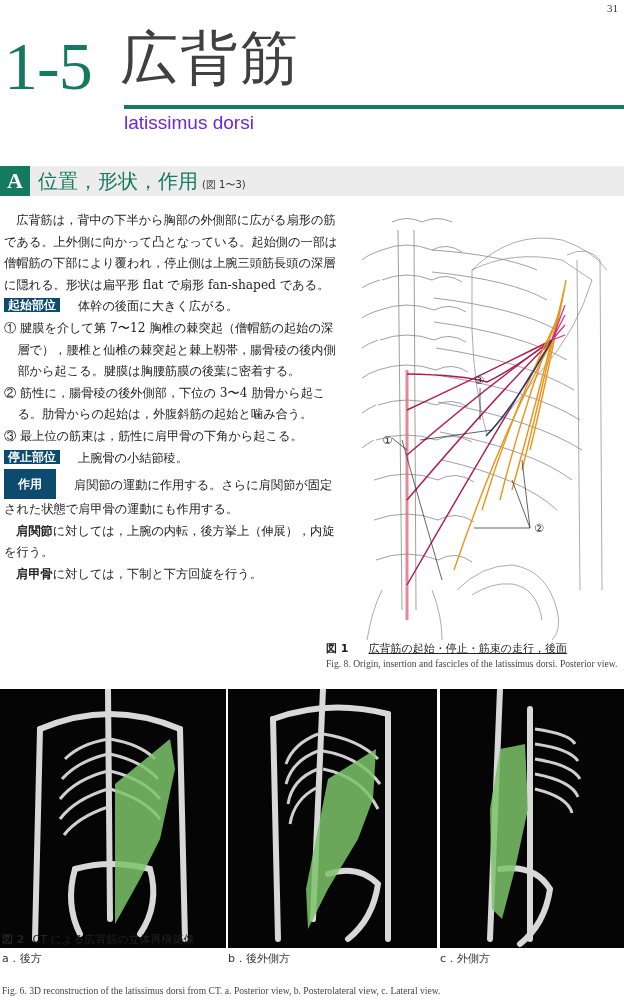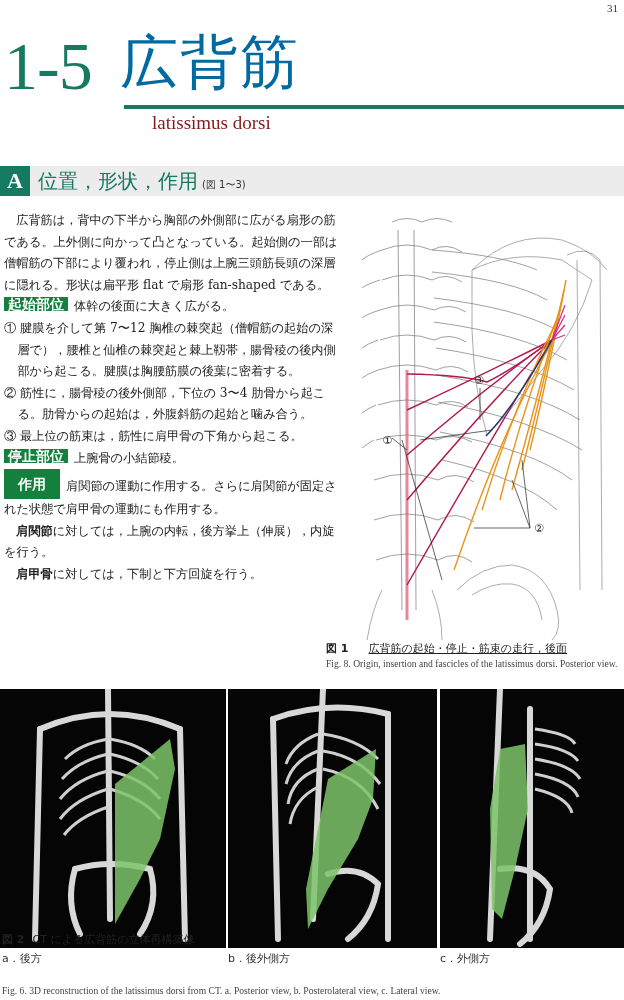--- a/index.html
+++ b/index.html
@@ -3,39 +3,39 @@
 <meta charset="utf-8">
 <style>
   html, body { margin:0; padding:0; background:#ffffff; }
   body { width:624px; height:1000px; position:relative; overflow:hidden;
          font-family:"DejaVu Serif", "Liberation Serif", serif; color:#222; }
   .abs { position:absolute; }
 
   
   .page-num { right:6px; top:2px; font-size:11px; color:#333; font-family:"Liberation Serif", serif; }
   .chapter-num { left:4px; top:32px; font-size:68px; color:#157a5f; font-family:"Liberation Serif", serif; letter-spacing:-1px; line-height:1; }
-  .chapter-title { left:120px; top:34px; font-size:58px; color:#0369a1; font-family:Liberation Serif, serif; line-height:1; letter-spacing:2px; }
+  .chapter-title { left:120px; top:34px; font-size:58px; color:#404040; font-family:Liberation Mono, monospace; line-height:1; letter-spacing:2px; }
   .title-rule { left:124px; top:105px; width:500px; height:4px; background:#157a5f; }
-  .subtitle { left:124px; top:112px; font-size:19px; color:#7f1d1d; font-family:Liberation Serif, serif;margin-left:28px; }
+  .subtitle { left:124px; top:112px; font-size:19px; color:#6d28d9; font-family:Liberation Sans, sans-serif; }
 
   
   .section-bar { left:0; top:166px; width:624px; height:30px; background:#ececec; }
   .section-letter { left:0; top:166px; width:30px; height:30px; background:#157a5f; color:#fff;
                     font-size:22px; font-family:"Liberation Serif", serif; font-weight:bold;
                     display:flex; align-items:center; justify-content:center; }
   .section-title { left:38px; top:166px; height:36px; line-height:30px; font-size:20px; color:#157a5f; font-family:"DejaVu Serif", serif; }
   .section-ref { font-size:10px; color:#333; font-family:"DejaVu Sans", sans-serif; margin-left:4px; }
 
   
   .body-text { left:4px; top:210px; width:334px; font-size:12.2px; line-height:21.6px; color:#222; }
   .body-text p { margin:0; }
   .indent { text-indent:1em; }
   .hang { padding-left:1.1em; text-indent:-1.1em; }
-  .tag { display:inline-block; background:#15803d; color:#fff; font-family:"DejaVu Sans", sans-serif;
-         font-size:14px; font-weight:bold; line-height:14px; padding:0 4px; margin-right:6px; vertical-align:1px; }
+  .tag { display:inline-block; background:#0c4a6e; color:#fff; font-family:"DejaVu Sans", sans-serif;
+         font-size:12px; font-weight:bold; line-height:14px; padding:0 4px; margin-right:18px; vertical-align:1px; }
   .tag.wide { padding:8px 14px; }
   .bold { font-weight:bold;margin-top:6px; }
 
   
   .fig1 { left:362px; top:210px; width:262px; height:430px; }
   .fig1-cap-ja { left:326px; top:641px; font-size:11px; font-family:"DejaVu Sans", sans-serif; color:#222; font-weight:bold; }
   .fig1-cap-ja .rest { font-weight:normal; margin-left:20px;text-decoration:underline; }
   .fig1-cap-en { left:326px; top:658px; font-size:9.6px; font-family:"Liberation Serif", serif; color:#444; }
 
   

